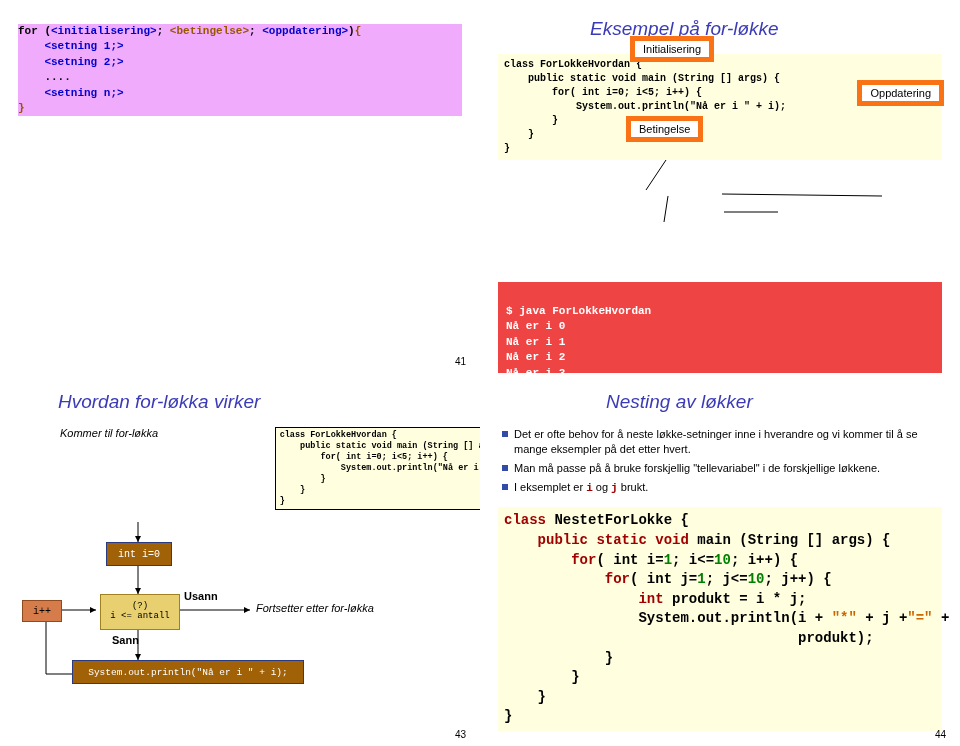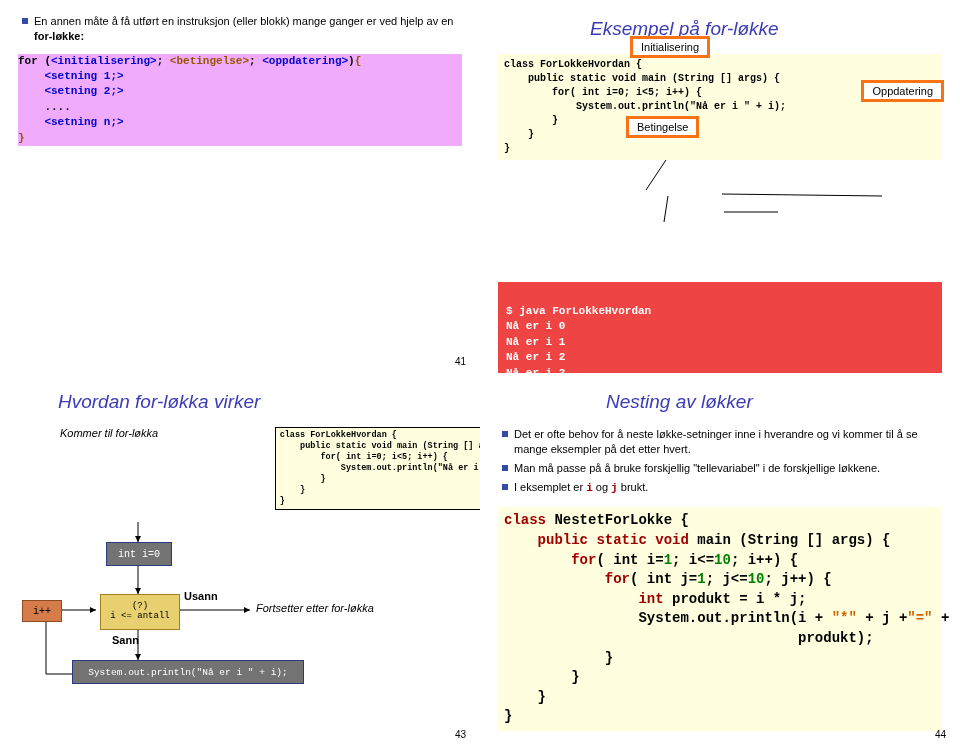--- a/index.html
+++ b/index.html
@@ -78,21 +78,21 @@
     font-size: 10px;
     font-weight: bold;
     line-height: 1.4;
     white-space: pre;
     padding: 4px 6px;
     position: relative;
   }
   .annot {
     position: absolute;
     background: #fff;
-    border: 3px solid #f97316;
+    border: 5px solid #f97316;
     font-family: Arial, sans-serif;
     font-weight: normal;
     font-size: 11px;
     padding: 2px 8px;
   }
   .terminal {
     background: #ef4444;
     color: #fff;
     font-family: "Courier New", monospace;
     font-size: 11px;
@@ -116,21 +116,21 @@
   .flow .box {
     position: absolute;
     font-family: "Courier New", monospace;
     font-size: 10px;
     text-align: center;
     display: flex;
     align-items: center;
     justify-content: center;
     white-space: pre;
   }
-  .flow .blue { background: #737373; color: #fff; border: 1px solid #2a3a80; }
+  .flow .blue { background: #a16207; color: #fff; border: 1px solid #2a3a80; }
   .flow .yellow { background: #e8d070; color: #000; border: 1px solid #a08020; }
   .flow .orange { background: #d67b4a; color: #000; border: 1px solid #904a20; }
   .flow svg { position: absolute; left: 0; top: 0; }
   .tf { position:absolute; font-size:11px; font-weight:bold; }
   .minicode {
     background: #ffffe0;
     font-family: "Courier New", monospace;
     font-size: 8.5px;
     font-weight: bold;
     white-space: pre;
@@ -144,28 +144,20 @@
   .codeorange { color: #cc6600; font-weight: bold; }
   .codeblack { color: #000; font-weight: bold; }
   .inline-mono { font-family: "Courier New", monospace; font-weight: bold; }
 </style>
 </head>
 <body>
 
 <div class="slides">
 
 <div class="slide">
-  <div class="bullets">
-    <div class="bullet">
-      <div class="bsq"></div>
-      <div class="btxt">
-        <span>En annen måte å få utført en instruksjon (eller blokk) mange ganger er ved hjelp av en </span><b>for-løkke:</b>
-      </div>
-    </div>
-  </div>
   <div class="syntaxbox"><span class="kw-plain">for</span><span class="kw-plain"> (</span><span class="kw-blue">&lt;initialisering&gt;</span><span class="kw-plain">; </span><span class="kw-brown">&lt;betingelse&gt;</span><span class="kw-plain">; </span><span class="kw-blue">&lt;oppdatering&gt;</span><span class="kw-plain">)</span><span class="kw-brown">{</span>
 <span class="kw-blue">    &lt;setning 1;&gt;</span>
 <span class="kw-blue">    &lt;setning 2;&gt;</span>
 <span class="kw-plain">    ....</span>
 <span class="kw-blue">    &lt;setning n;&gt;</span>
 <span class="kw-brown">}</span></div>
   <div class="pagenum">41</div>
 </div>
 
 <div class="slide">

